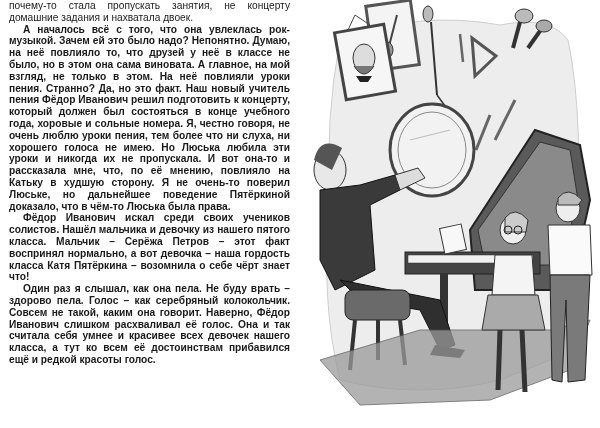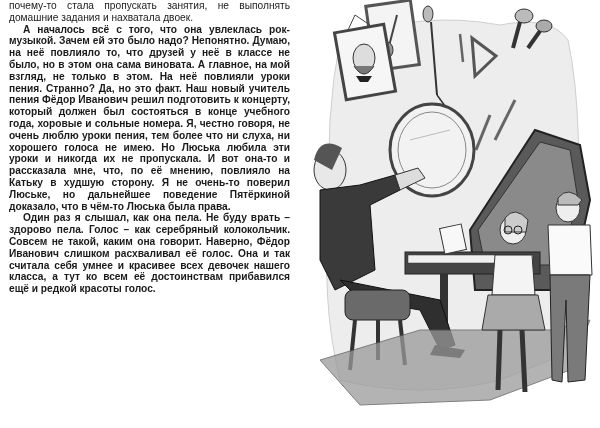--- a/index.html
+++ b/index.html
@@ -10,22 +10,23 @@
   .text-col p.ind { text-indent: 14px; font-weight: bold; }
   .page-number { position: absolute; left: 118px; top: 411px; font-size: 10px; color: #1a1a1a; margin-top: 36px; }
   .page-right { position: absolute; left: 300px; top: 0; width: 300px; height: 428px; }
   svg { display: block; }
 </style>
 </head>
 <body>
 
 <div class="page-left">
   <div class="text-col">
-    <p>почему-то стала пропускать занятия, не выполнять домашние задания и нахватала двоек.</p>
+    <p>почему-то стала пропускать занятия, не концерту домашние задания и нахватала двоек.</p>
     <p class="ind">А началось всё с того, что она увлеклась рок-музыкой. Зачем ей это было надо? Непонятно. Думаю, на неё повлияло то, что друзей у неё в классе не было, но в этом она сама виновата. А главное, на мой взгляд, не только в этом. На неё повлияли уроки пения. Странно? Да, но это факт. Наш новый учитель пения Фёдор Иванович решил подготовить к концерту, который должен был состояться в конце учебного года, хоровые и сольные номера. Я, честно говоря, не очень люблю уроки пения, тем более что ни слуха, ни хорошего голоса не имею. Но Люська любила эти уроки и никогда их не пропускала. И вот она-то и рассказала мне, что, по её мнению, повлияло на Катьку в худшую сторону. Я не очень-то поверил Люське, но дальнейшее поведение Пятёркиной доказало, что в чём-то Люська была права.</p>
+    <p class="ind">Фёдор Иванович искал среди своих учеников солистов. Нашёл мальчика и девочку из нашего пятого класса. Мальчик – Серёжа Петров – этот факт воспринял нормально, а вот девочка – наша гордость класса Катя Пятёркина – возомнила о себе чёрт знает что!</p>
     <p class="ind">Один раз я слышал, как она пела. Не буду врать – здорово пела. Голос – как серебряный колокольчик. Совсем не такой, каким она говорит. Наверно, Фёдор Иванович слишком расхваливал её голос. Она и так считала себя умнее и красивее всех девочек нашего класса, а тут ко всем её достоинствам прибавился ещё и редкой красоты голос.</p>
   </div>
   <div class="page-number">10</div>
 </div>
 
 <div class="page-right">
   <svg width="300" height="428" viewBox="0 0 300 428">
 
     <path d="M40 40 Q120 10 200 25 Q250 15 268 40 Q285 120 275 260 Q280 330 250 360 L200 380 Q120 400 40 380 Q20 300 30 200 Q25 120 40 40 Z" fill="#ededed" stroke="#cfcfcf" stroke-width="1"></path>
 

